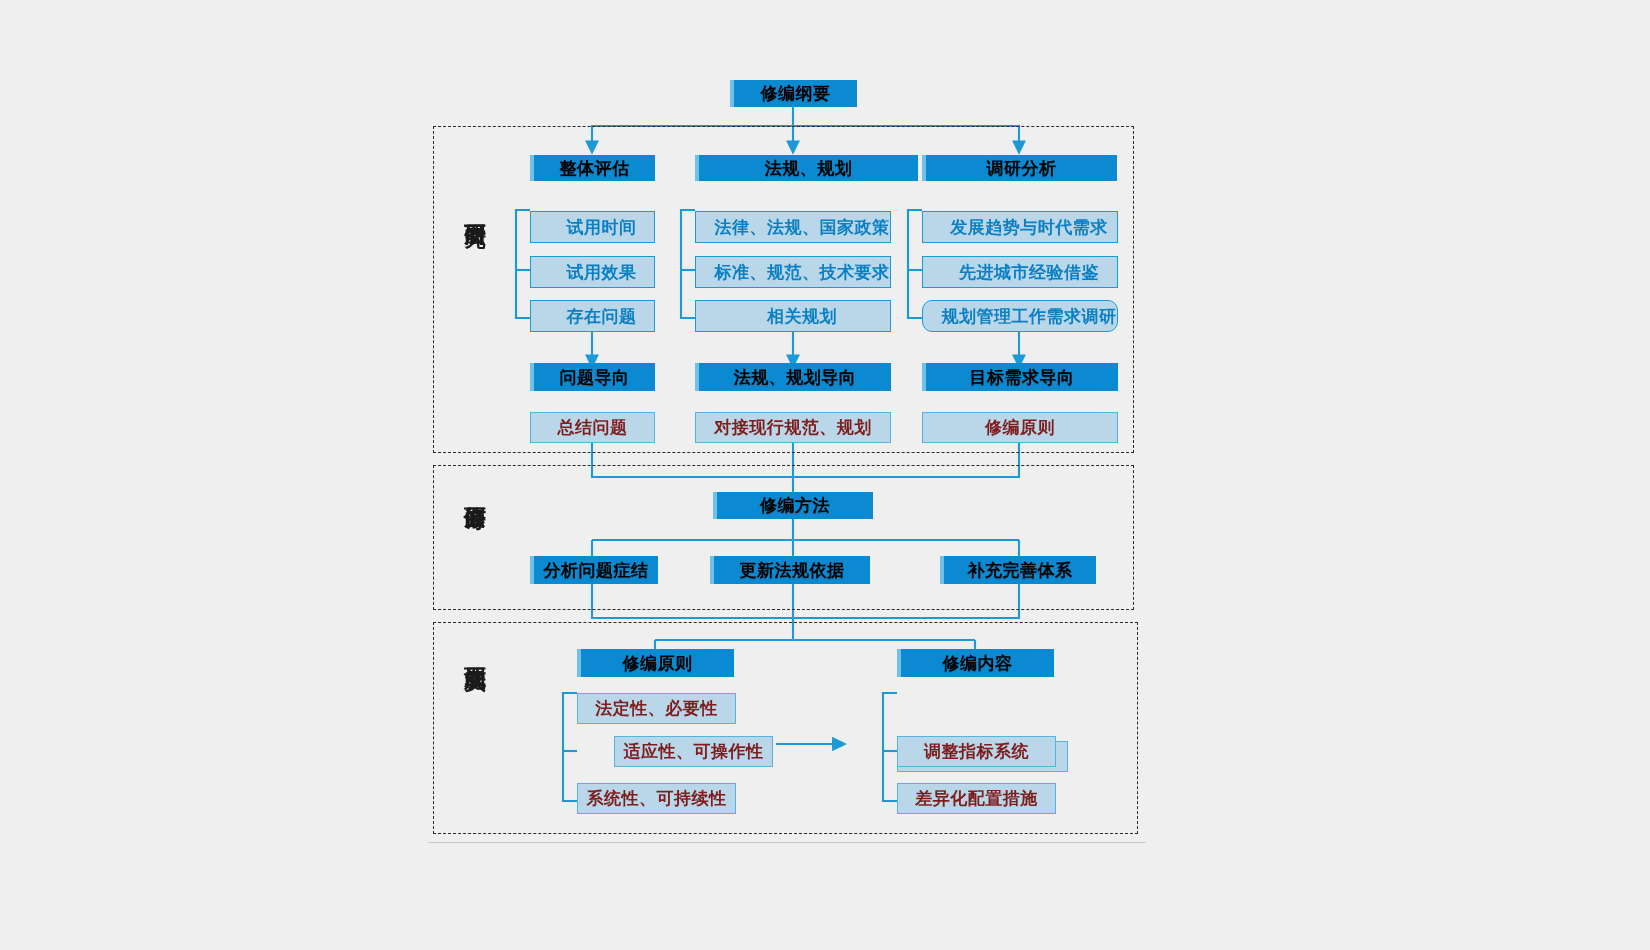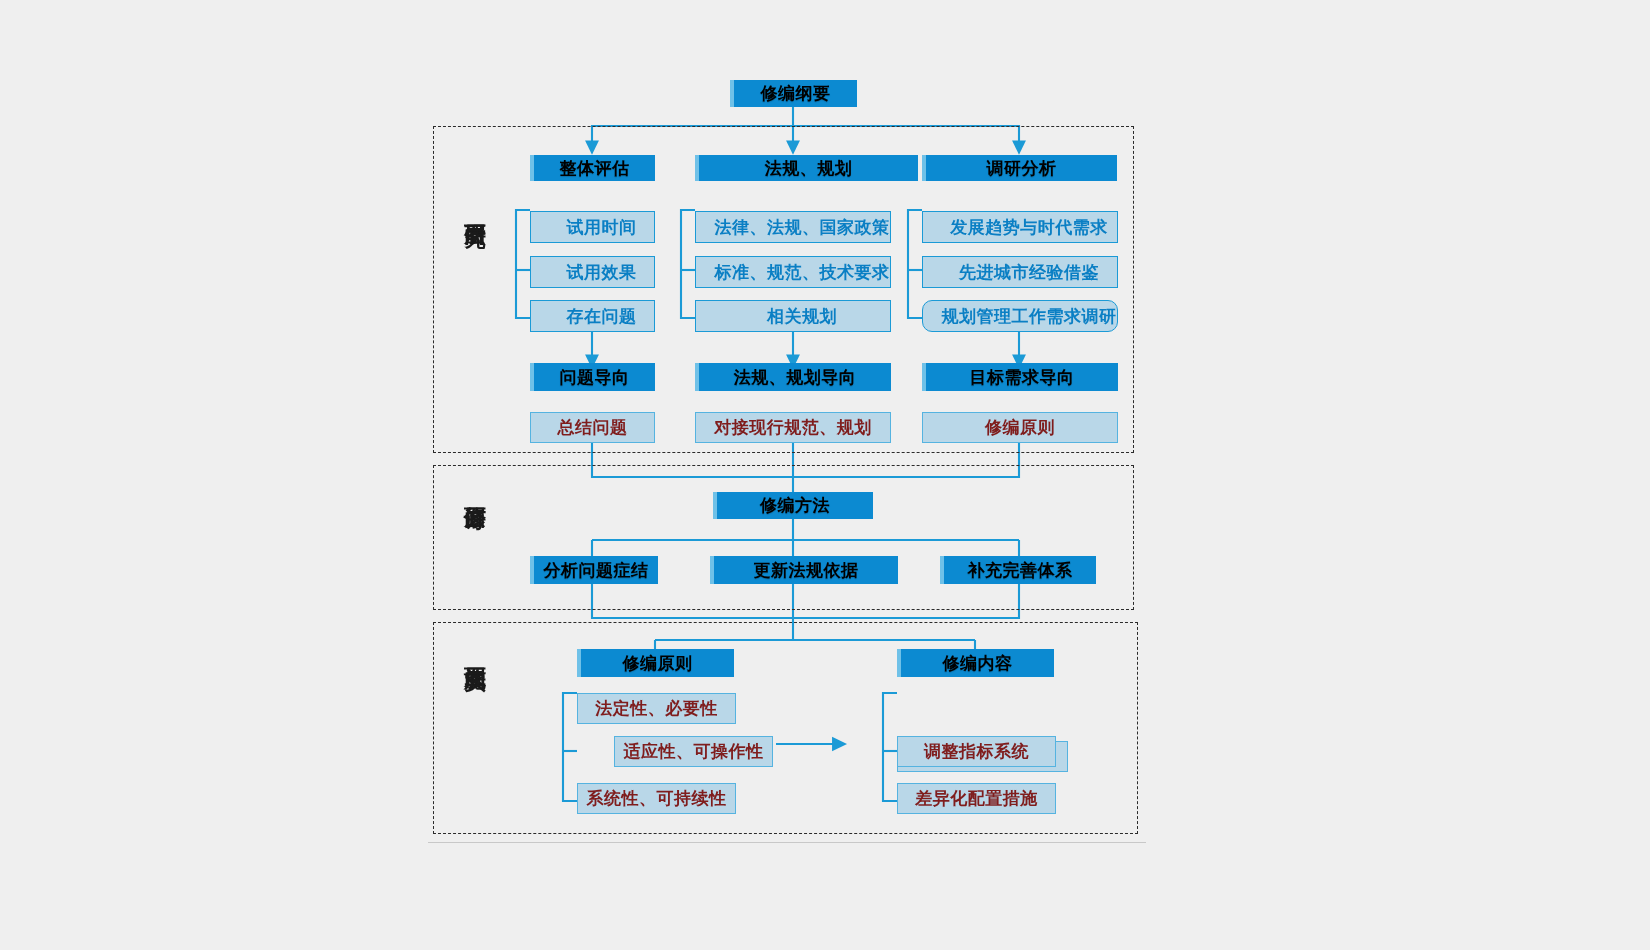--- a/index.html
+++ b/index.html
@@ -163,21 +163,21 @@
   <div class="node dark" style="left:695px;top:363px;width:196px;height:28px;">法规、规划导向</div>
   <div class="node dark" style="left:922px;top:363px;width:196px;height:28px;">目标需求导向</div>
 
   <div class="node bottom-soft" style="left:530px;top:412px;width:125px;height:31px;">总结问题</div>
   <div class="node bottom-soft" style="left:695px;top:412px;width:196px;height:31px;">对接现行规范、规划</div>
   <div class="node bottom-soft" style="left:922px;top:412px;width:196px;height:31px;">修编原则</div>
 
   <div class="node dark" style="left:713px;top:492px;width:160px;height:27px;">修编方法</div>
 
   <div class="node dark" style="left:530px;top:556px;width:128px;height:28px;">分析问题症结</div>
-  <div class="node dark" style="left:710px;top:556px;width:188px;height:28px;">更新法规依据</div>
+  <div class="node dark" style="left:710px;top:556px;width:160px;height:28px;">更新法规依据</div>
   <div class="node dark" style="left:940px;top:556px;width:156px;height:28px;">补充完善体系</div>
 
   <div class="node dark" style="left:577px;top:649px;width:157px;height:28px;">修编原则</div>
   <div class="node dark" style="left:897px;top:649px;width:157px;height:28px;">修编内容</div>
 
   <div class="node bottom-soft" style="left:577px;top:693px;width:159px;height:31px;">法定性、必要性</div>
   <div class="node bottom-soft" style="left:577px;top:736px;width:159px;height:31px;margin-left:37px;">适应性、可操作性</div>
   <div class="node bottom-soft" style="left:577px;top:783px;width:159px;height:31px;">系统性、可持续性</div>
 
   <div class="node bottom-soft" style="left:897px;top:693px;width:171px;height:31px;margin-top:48px;">优化框架系统</div>

